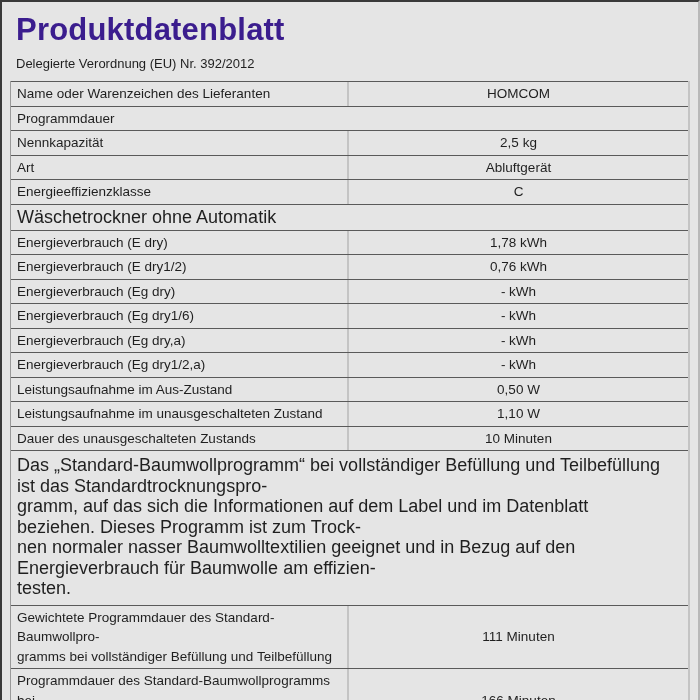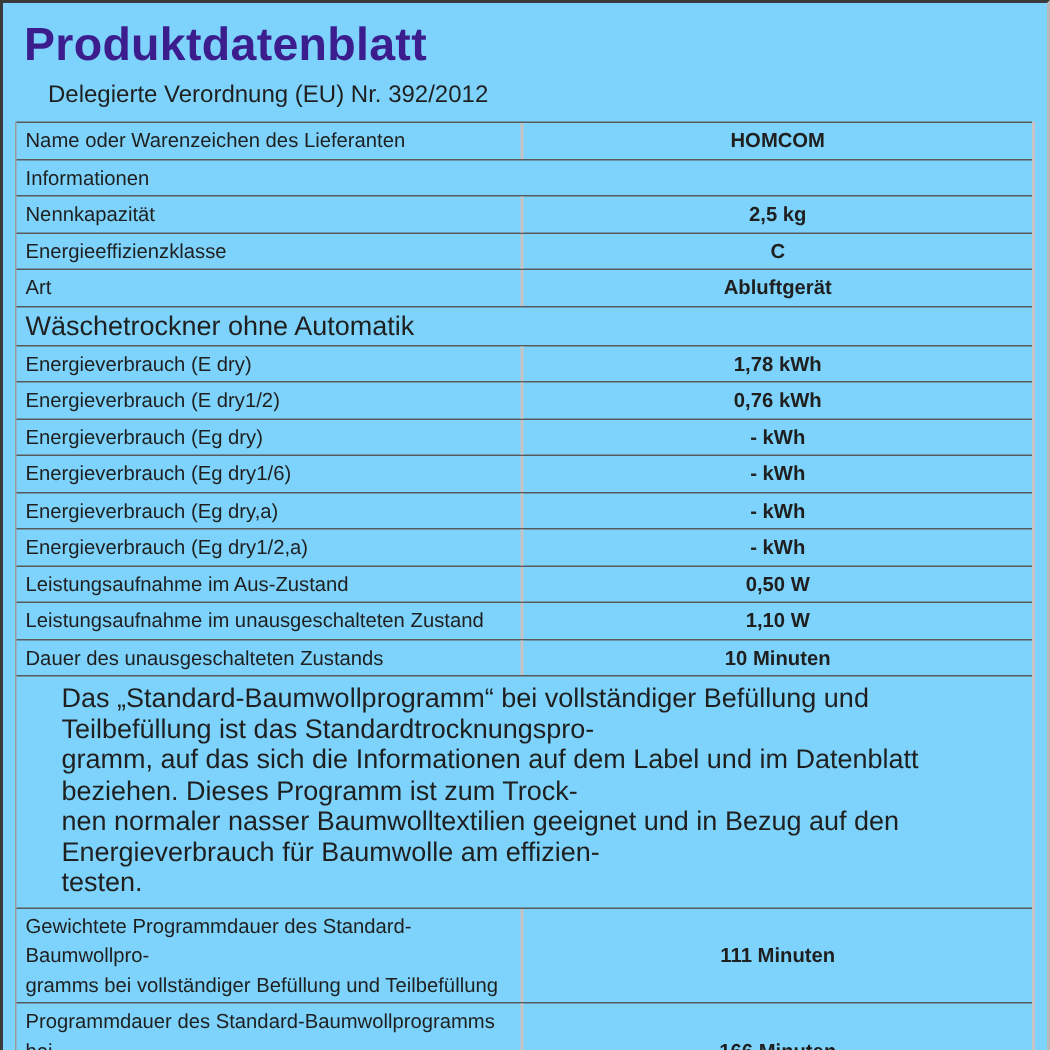--- a/index.html
+++ b/index.html
@@ -1,40 +1,40 @@
 <!DOCTYPE html>
 <html lang="de"><head>
 <meta charset="utf-8">
 <style>
   html, body { margin: 0; padding: 0; background: #ffffff; }
   .page {
     position: relative;
     width: 700px;
     height: 700px;
     box-sizing: border-box;
-    background: #7dd3fc;
+    background: #e5e5e5;
     border-top: 2px solid #3a3a3a;
     border-left: 2px solid #3a3a3a;
     border-right: 2px solid #b8b8b8;
     padding: 8px 8px 0 8px;
     overflow: hidden;
     font-family: "Liberation Sans", sans-serif;
     color: #1f1f1f;
   }
   .title {
     font-size: 31px;
     font-weight: 700;
     line-height: 36px;
     margin: 2px 0 0 6px;
     letter-spacing: 0.2px;
   }
   .subtitle {
-    font-size: 16px;
+    font-size: 13px;
     line-height: 14px;
-    margin: 9px 0 10px 22px;
+    margin: 9px 0 10px 6px;
   }
   .datatable {
     border-left: 1px solid #9a9a9a;
     border-right: 2px solid #c4c4c4;
     border-bottom: 1.5px solid #5a5a5a;
   }
   .row {
     display: flex;
     border-top: 1.5px solid #5a5a5a;
     min-height: 22px;
@@ -49,67 +49,66 @@
     display: flex;
     align-items: center;
     white-space: pre-line;
   }
   .value {
     flex: 1;
     border-left: 2px solid #c4c4c4;
     box-sizing: border-box;
     padding: 2px 6px;
     font-size: 13.5px;
-    font-weight: 700;
+    font-weight: 400;
     display: flex;
     align-items: center;
     justify-content: center;
     text-align: center;
     white-space: pre-line;
   }
   .full {
     width: 100%;
     box-sizing: border-box;
     padding: 2px 6px;
     font-size: 18px;
     display: flex;
     align-items: center;
     white-space: pre-line;
   }
   .row.note .full {
     line-height: 20.5px;
     padding: 4px 20px 6px 6px;
-    margin-left: 24px;
   }
 </style>
 </head>
 <body>
 
 <div class="page">
   <div class="title" style="color: rgb(59, 29, 142);">Produktdatenblatt</div>
   <div class="subtitle">Delegierte Verordnung (EU) Nr. 392/2012</div>
   <div class="datatable">
       <div class="row kv">
         <div class="label">Name oder Warenzeichen des Lieferanten</div>
         <div class="value">HOMCOM</div>
       </div>
       <div class="row kv">
-        <div class="label">Informationen</div>
+        <div class="label">Programmdauer</div>
       </div>
       <div class="row kv">
         <div class="label">Nennkapazität</div>
         <div class="value">2,5 kg</div>
       </div>
       <div class="row kv">
+        <div class="label">Art</div>
+        <div class="value">Abluftgerät</div>
+      </div>
+      <div class="row kv">
         <div class="label">Energieeffizienzklasse</div>
         <div class="value">C</div>
-      </div>
-      <div class="row kv">
-        <div class="label">Art</div>
-        <div class="value">Abluftgerät</div>
       </div>
       <div class="row section">
         <div class="full">Wäschetrockner ohne Automatik</div>
       </div>
       <div class="row kv">
         <div class="label">Energieverbrauch (E dry)</div>
         <div class="value">1,78 kWh</div>
       </div>
       <div class="row kv">
         <div class="label">Energieverbrauch (E dry1/2)</div>

